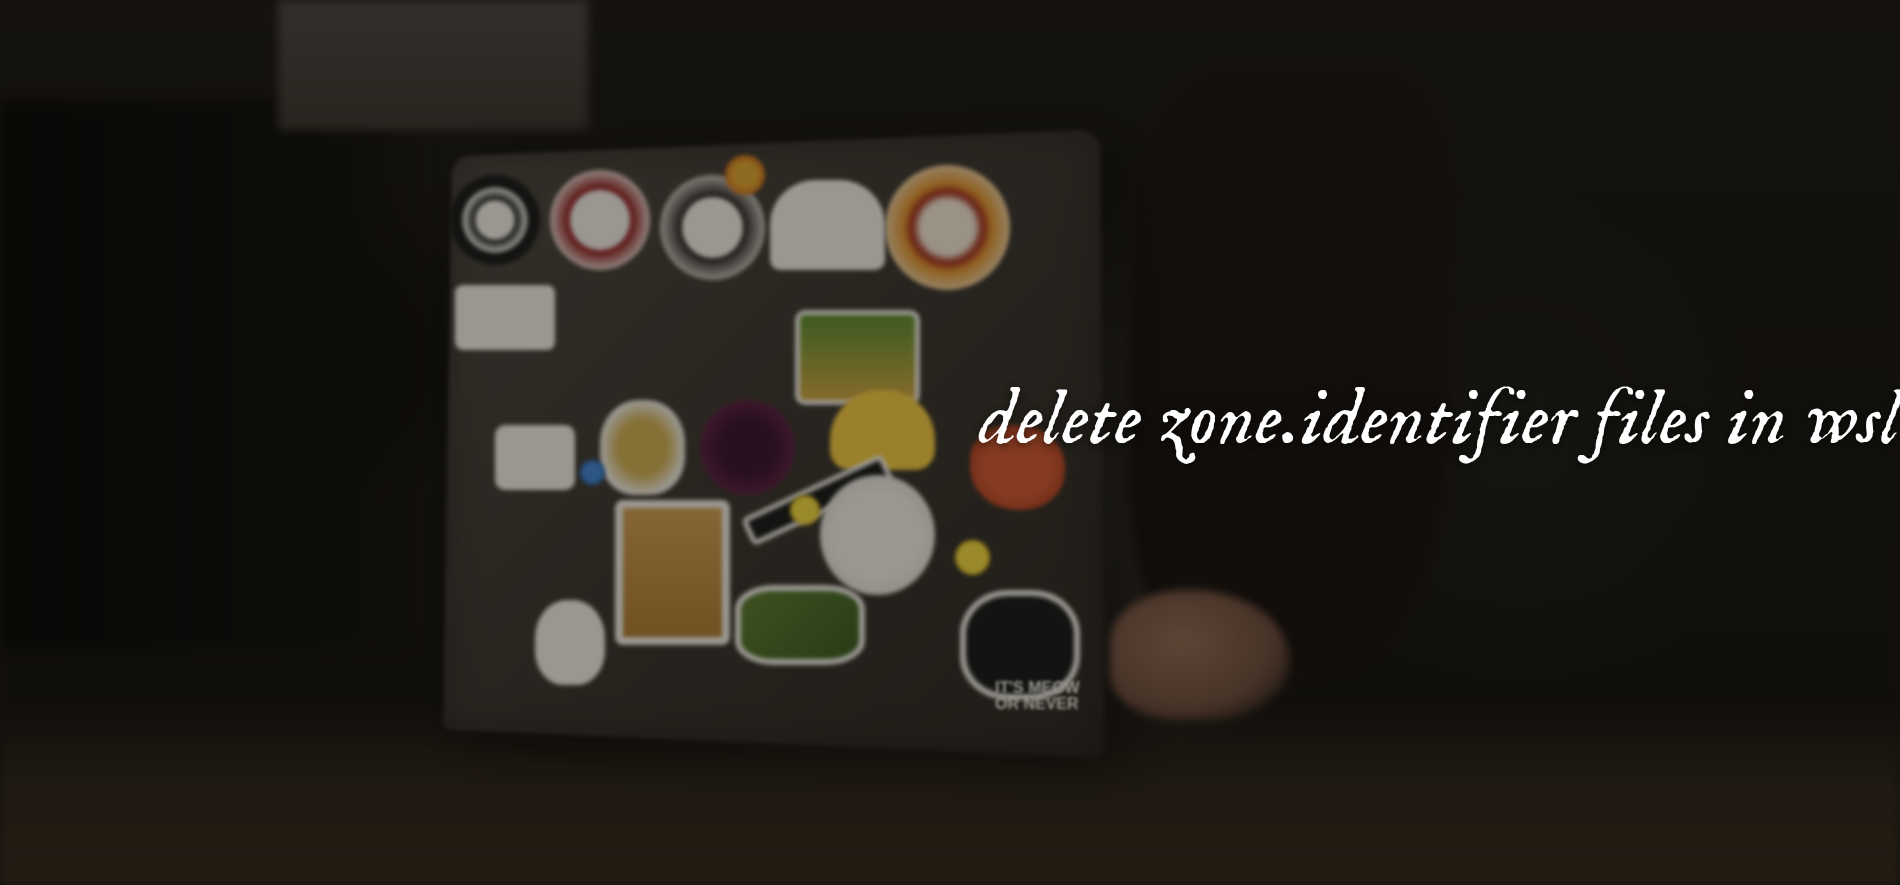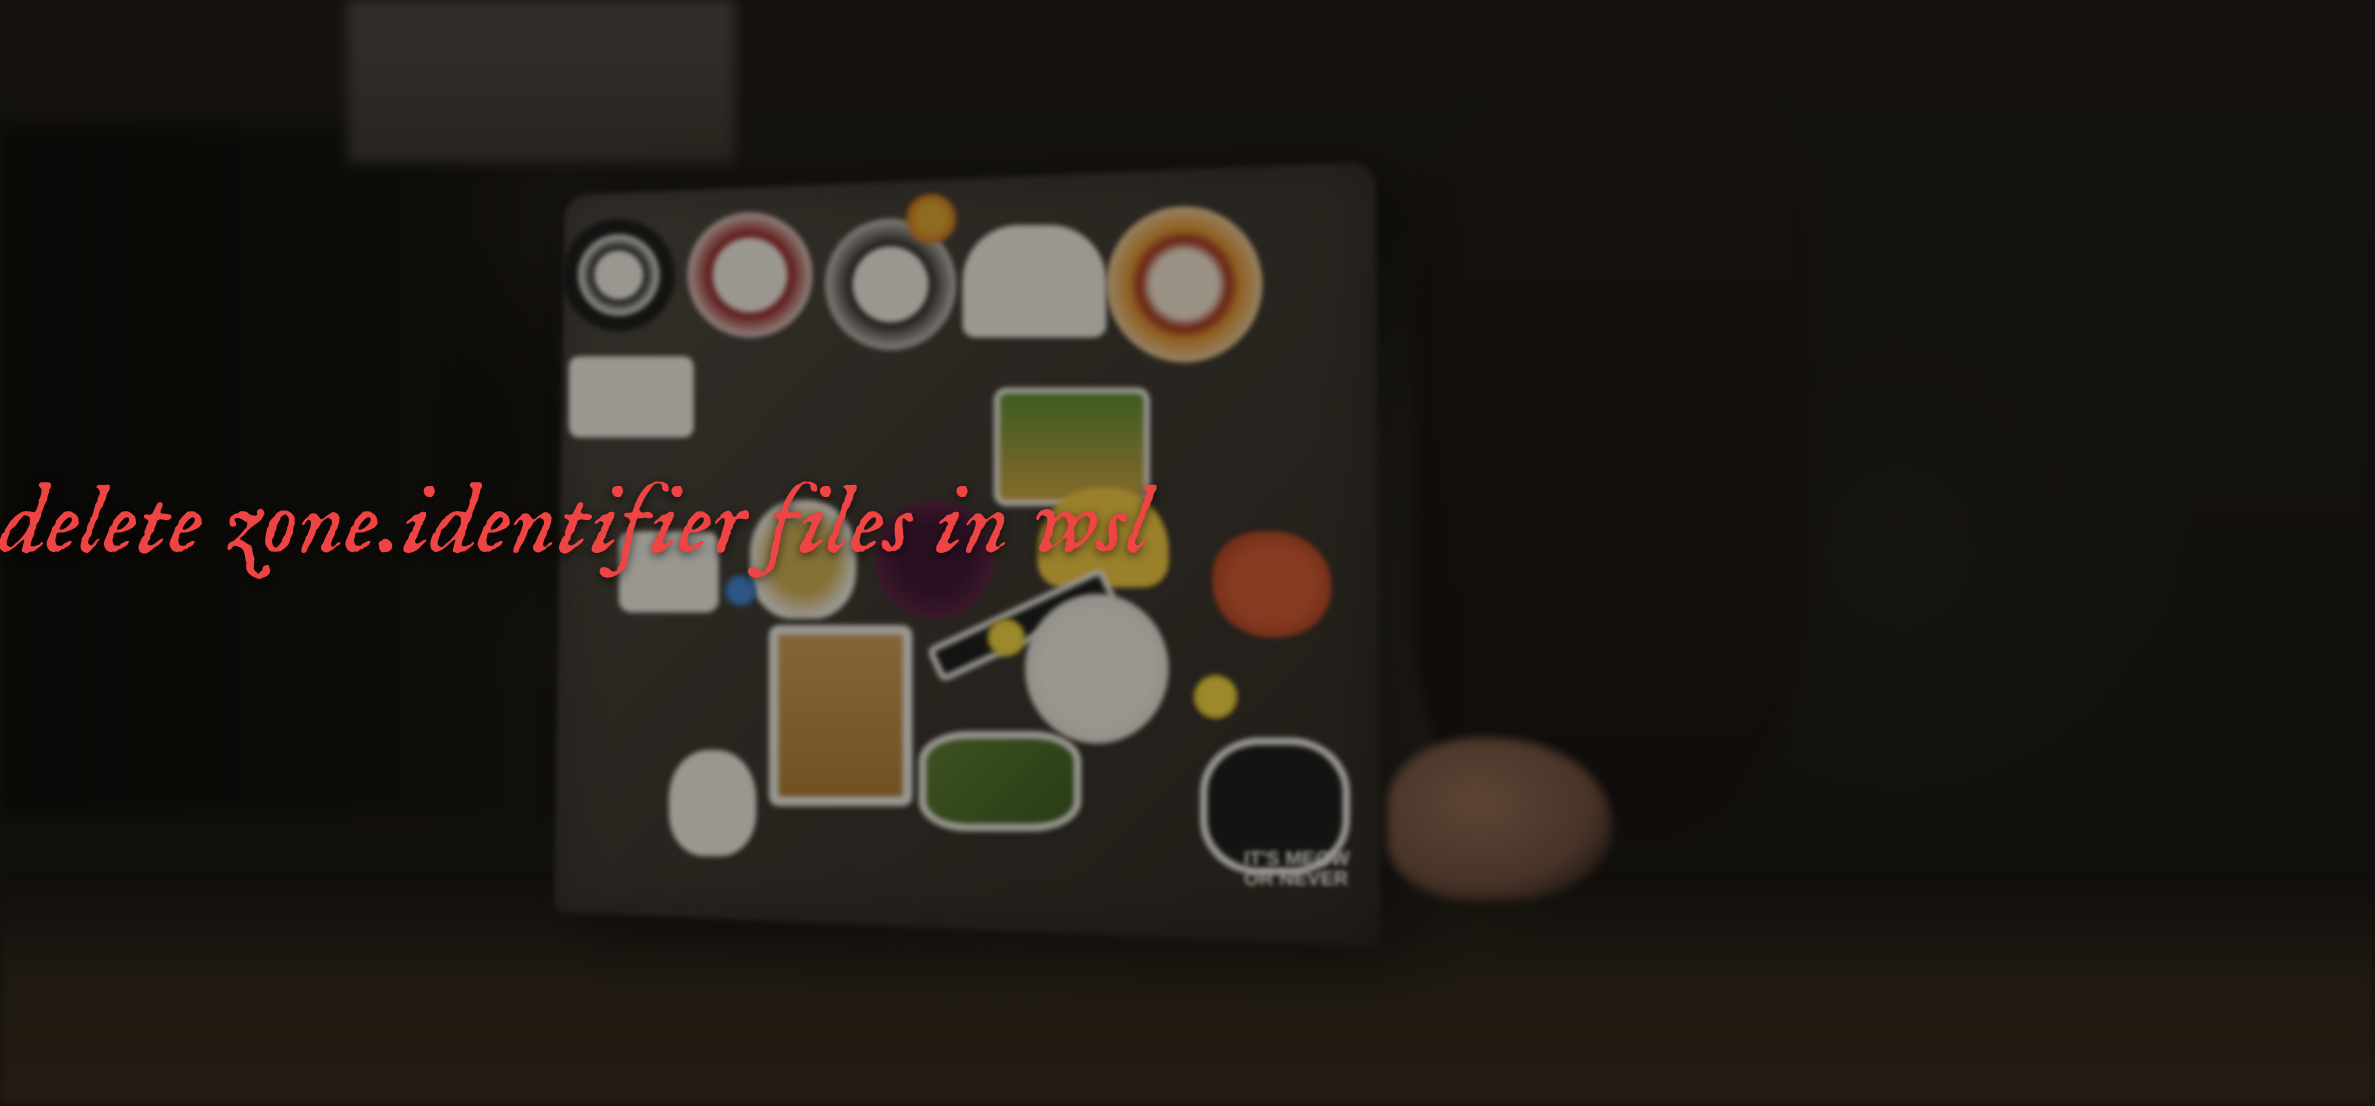--- a/index.html
+++ b/index.html
@@ -129,26 +129,26 @@
       width: 100%;
       height: 100%;
       background: rgba(10, 8, 6, 0.35);
     }
     .title {
       position: absolute;
       width: 100%;
       top: 50%;
       left: 0;
       transform: translateY(-72%);
-      text-align: left;
+      text-align: right;
       font-family: "IM Fell English", "Hoefler Text", Garamond, Georgia, serif;
       font-style: italic;
       font-weight: 400;
       font-size: 78px;
-      color: #ef4444;
+      color: #ffffff;
       letter-spacing: 0.01em;
       text-shadow: 0 2px 8px rgba(0,0,0,0.6);
     }
   </style>
 </head>
 <body>
 
 <div class="background"></div>
 <div class="desk"></div>
 <div class="monitor-shadow"></div>

